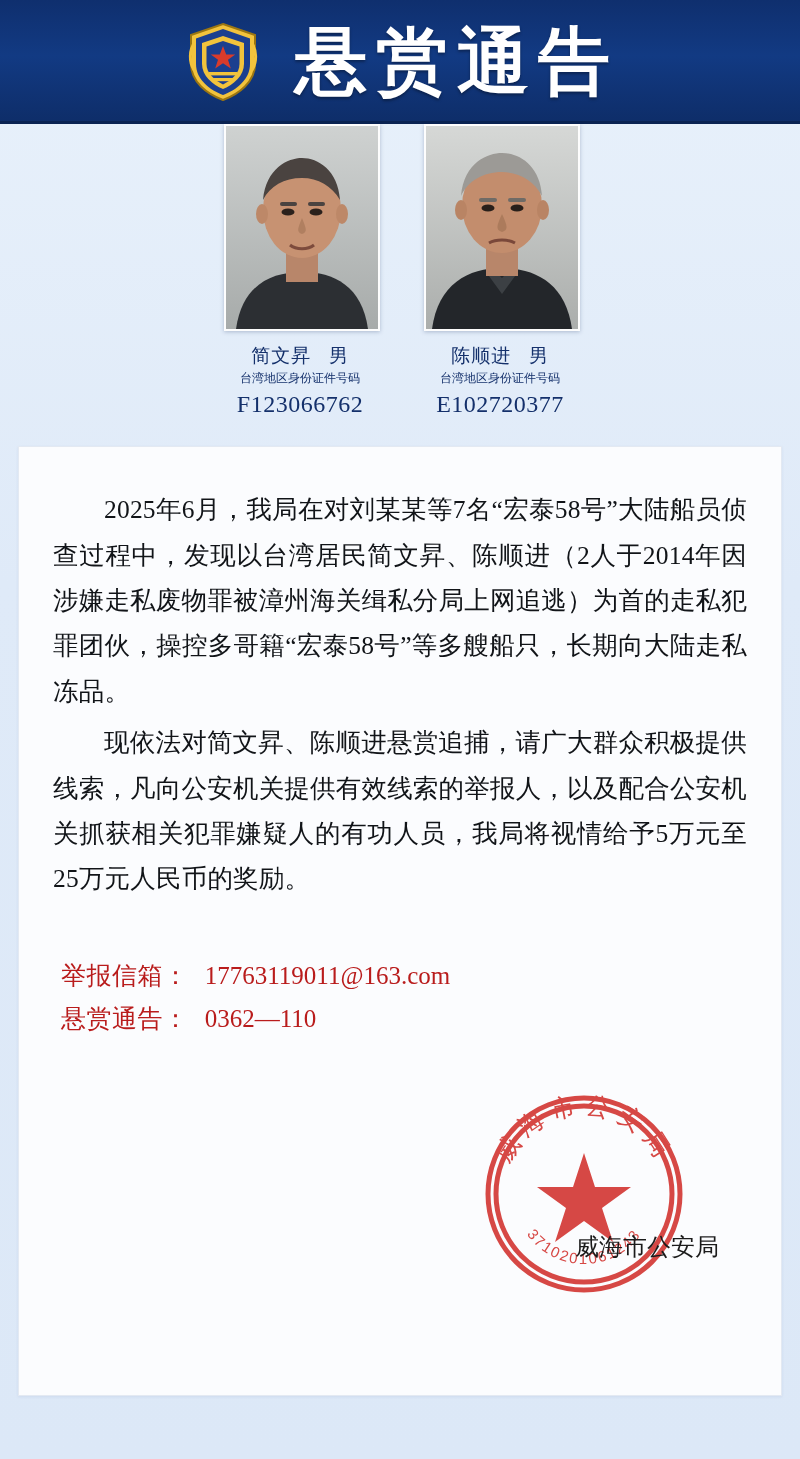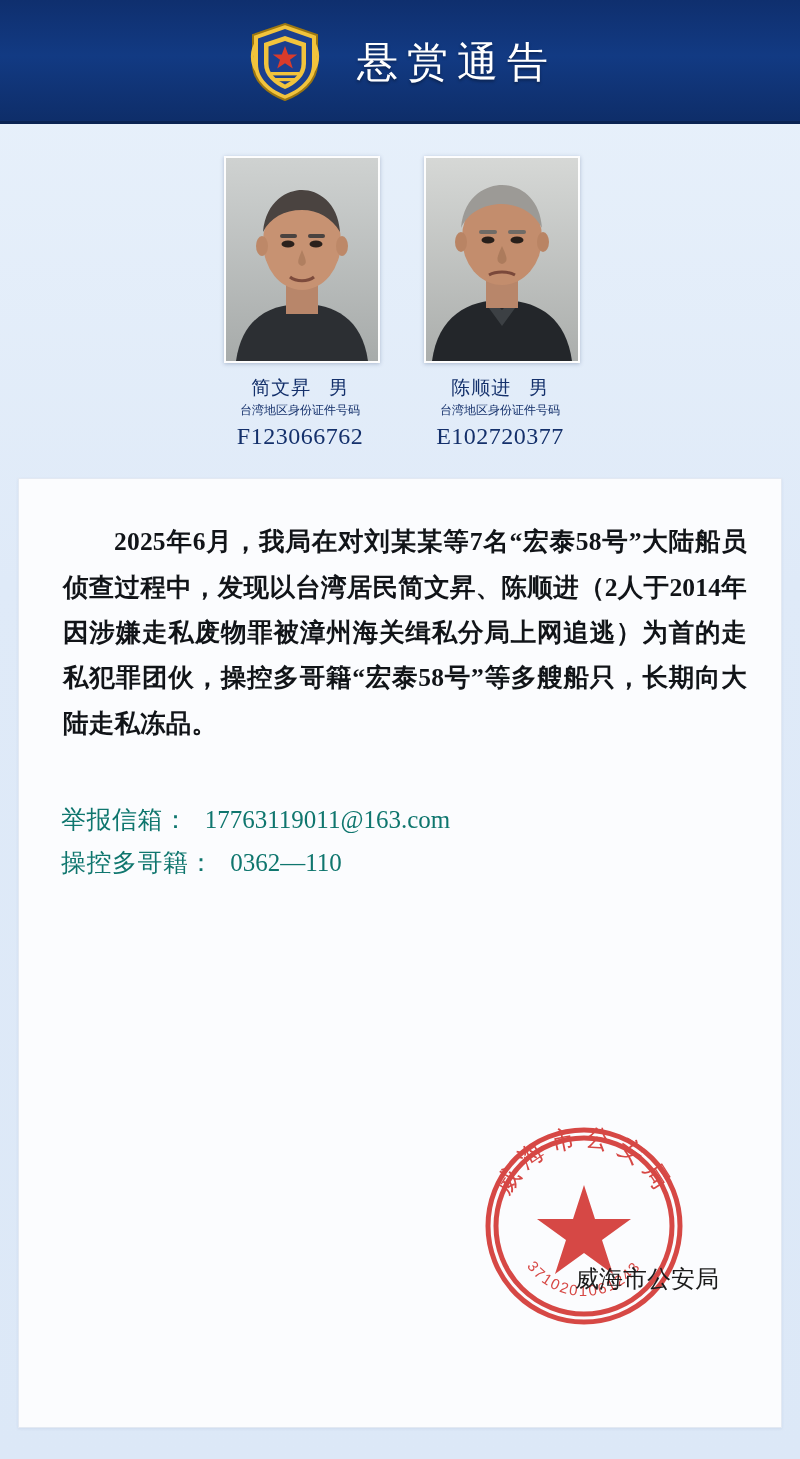--- a/index.html
+++ b/index.html
@@ -41,35 +41,34 @@
   .emblem {
     position: relative;
     width: 84px;
     height: 84px;
     margin-right: 26px;
     flex: 0 0 auto;
   }
   .emblem svg { display: block; }
   .header-title {
     color: #ffffff;
-    font-size: 41px;
+    font-size: 72px;
     letter-spacing: 9px;
-    font-weight: 400;
+    font-weight: 700;
     text-shadow: 0 2px 3px rgba(0,0,0,0.35);
     font-family: "Liberation Serif", "DejaVu Serif", serif;
     line-height: 1;
     padding-left: 4px;
   }
 
   
   .suspects {
     display: flex;
     justify-content: center;
     gap: 48px;
-    padding-top: 32px;
   }
   .suspect {
     width: 152px;
     text-align: center;
   }
   .photo-frame {
     width: 152px;
     height: 203px;
     border: 2px solid #fdfdfd;
     box-shadow: 0 1px 4px rgba(10,35,82,0.25);
@@ -103,27 +102,26 @@
     height: 950px;
     position: relative;
   }
   .para {
     color: #111418;
     font-size: 25.5px;
     line-height: 1.78;
     text-align: justify;
     text-justify: inter-ideograph;
     text-indent: 2em;
-    margin: 0 0 6px 10px;
+    margin: 0 0 6px 0;
     letter-spacing: 0.2px;
-    font-weight: bold;
   }
   .contact {
     margin-top: 52px;
-    color: #0f766e;
+    color: #b91c1c;
     font-size: 25px;
     line-height: 1.72;
     padding-left: 8px;
   }
   .contact div { white-space: nowrap; }
   .contact .label { letter-spacing: 0.5px; }
   .contact .value { margin-left: 10px; }
 
   
   .signature {
@@ -261,28 +259,29 @@
         <div class="suspect-idlabel">台湾地区身份证件号码</div>
         <div class="suspect-idnum">E102720377</div>
       </div>
     </div>
 
   </div>
 
   <div class="card">
 
     <p class="para">2025年6月，我局在对刘某某等7名“宏泰58号”大陆船员侦查过程中，发现以台湾居民简文昇、陈顺进（2人于2014年因涉嫌走私废物罪被漳州海关缉私分局上网追逃）为首的走私犯罪团伙，操控多哥籍“宏泰58号”等多艘船只，长期向大陆走私冻品。</p>
+    <p class="para">现依法对简文昇、陈顺进悬赏追捕，请广大群众积极提供线索，凡向公安机关提供有效线索的举报人，以及配合公安机关抓获相关犯罪嫌疑人的有功人员，我局将视情给予5万元至25万元人民币的奖励。</p>
 
     <div class="contact">
       <div>
         <span class="label">举报信箱：</span>
         <span class="value">17763119011@163.com</span>
       </div>
       <div>
-        <span class="label">操控多哥籍：</span>
+        <span class="label">悬赏通告：</span>
         <span class="value">0362—110</span>
       </div>
     </div>
 
     <div class="seal">
       <svg width="206" height="206" viewBox="0 0 206 206" aria-hidden="true">
         <g fill="none" stroke="#d2302c" stroke-width="5">
           <circle cx="103" cy="103" r="96"></circle>
           <circle cx="103" cy="103" r="88"></circle>
         </g>

